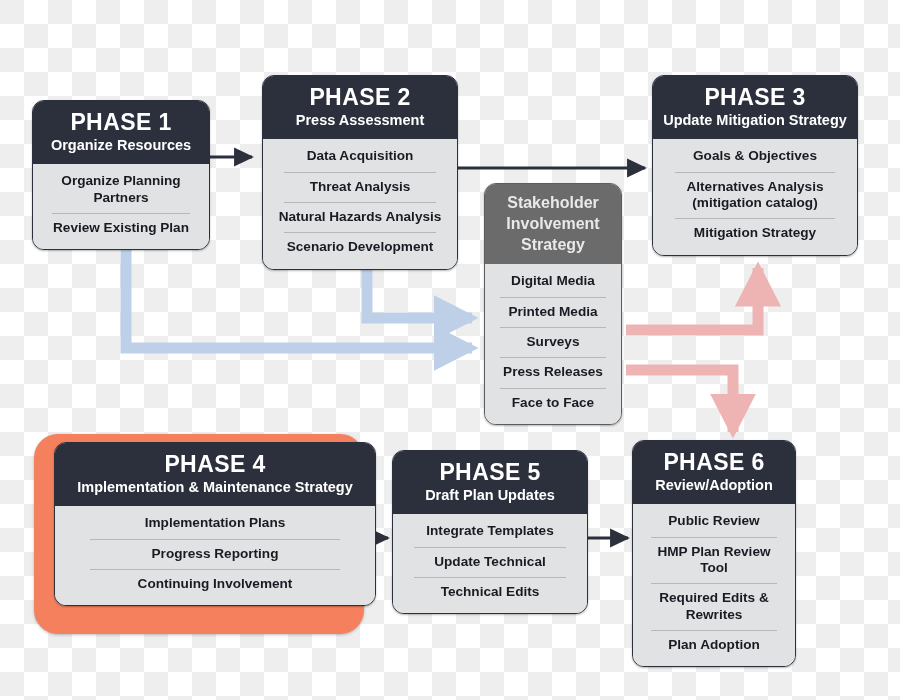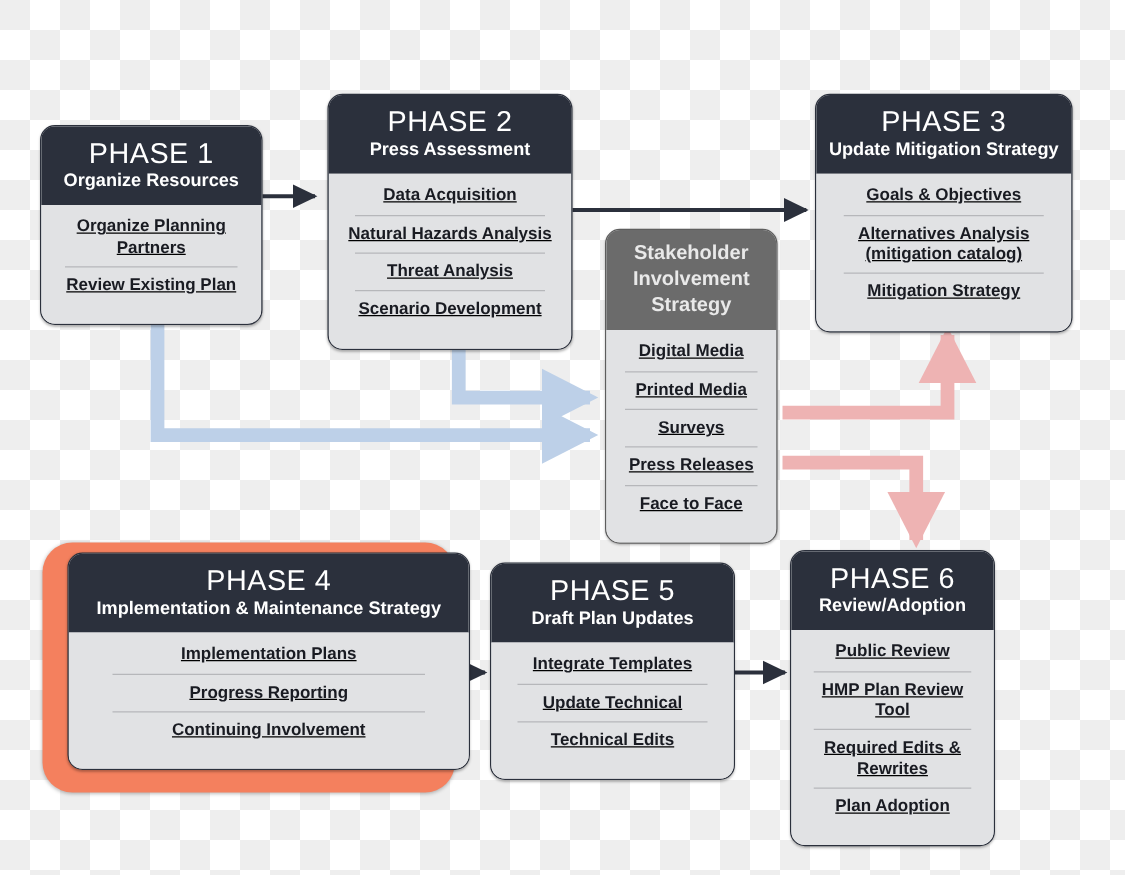--- a/index.html
+++ b/index.html
@@ -45,35 +45,34 @@
   .card-head {
     background: #2b303c;
     color: #ffffff;
     text-align: center;
     padding: 9px 8px 10px 8px;
   }
   .card.gray-shell .card-head {
     background: #6b6b6b;
   }
   .head-title {
-    font-weight: normal;
+    font-weight: bold;
     font-size: 23px;
     letter-spacing: .4px;
     line-height: 1.06;
   }
   .head-sub {
     font-size: 14.5px;
     font-weight: bold;
     line-height: 1.18;
     margin-top: 3px;
   }
   .card-body {
     background: #e1e2e4;
-    padding: 2px 0 16px 0;
-    text-decoration: underline;
+    padding: 2px 0 6px 0;
   }
   .row {
     position: relative;
     color: #191b22;
     font-size: 13.6px;
     font-weight: bold;
     text-align: center;
     line-height: 1.2;
     padding: 7px 9px 7px 9px;
   }
@@ -153,22 +152,22 @@
     </div>
   </div>
 
   <div class="card" id="phase2" style="left:262px; top:75px; width:196px;">
     <div class="card-head">
       <div class="head-title">PHASE 2</div>
       <div class="head-sub">Press Assessment</div>
     </div>
     <div class="card-body">
       <div class="row">Data Acquisition</div>
+      <div class="row">Threat Analysis</div>
       <div class="row">Natural Hazards Analysis</div>
-      <div class="row">Threat Analysis</div>
       <div class="row">Scenario Development</div>
     </div>
   </div>
 
   <div class="card" id="phase3" style="left:652px; top:75px; width:206px;">
     <div class="card-head">
       <div class="head-title">PHASE 3</div>
       <div class="head-sub">Update Mitigation Strategy</div>
     </div>
     <div class="card-body">

